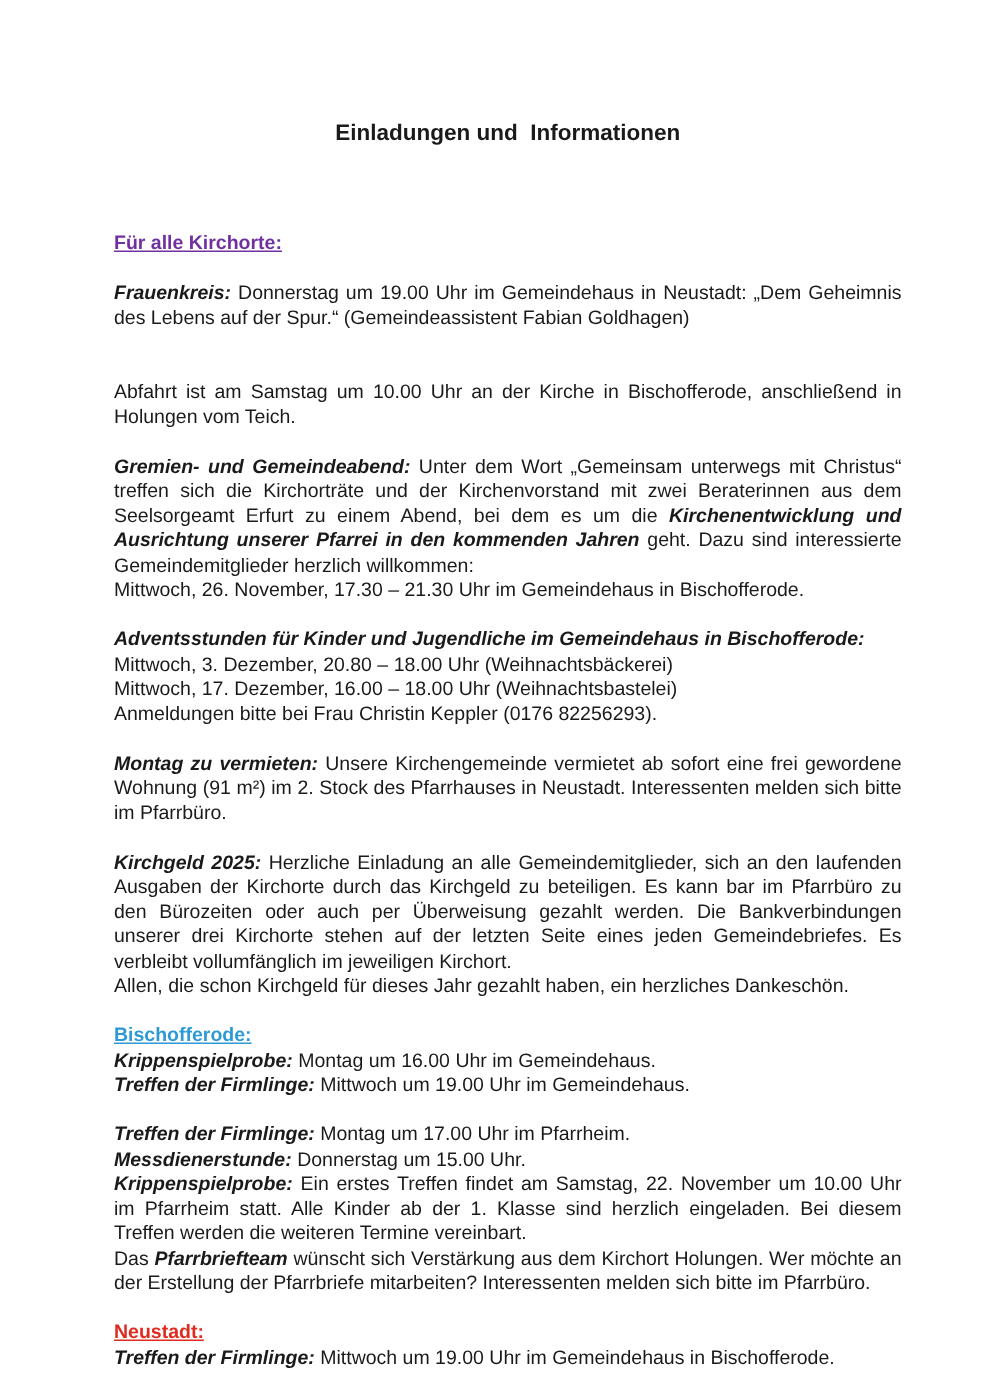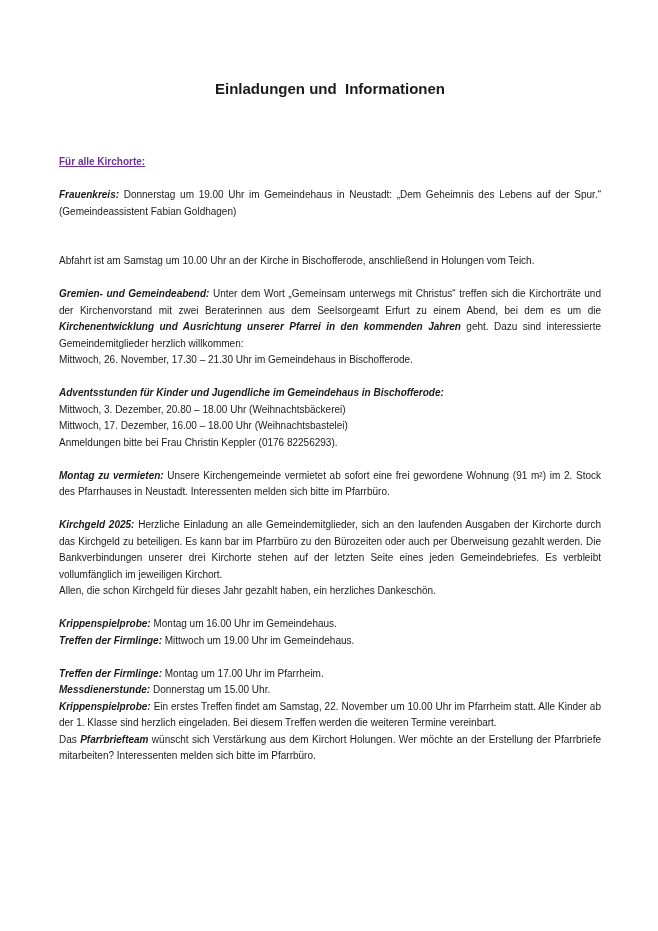--- a/index.html
+++ b/index.html
@@ -12,31 +12,31 @@
   }
   body {
     font-family: "Liberation Sans", sans-serif;
     color: #1a1a1a;
     -webkit-font-smoothing: antialiased;
   }
   .page {
     box-sizing: border-box;
     width: 658px;
     height: 672px;
-    padding: 28px 57px 0 59px;
+    padding: 28px 57px 0 76px;
   }
   .doc-title {
     text-align: center;
     font-weight: bold;
     font-size: 15px;
     line-height: 21px;
     margin: 8px 0 13px 0;
     white-space: pre;
   }
-  .sections, .para, .sec-heading { font-size: 10px; line-height: 16.5px; }
+  .sections, .para, .sec-heading { font-size: 13px; line-height: 16.5px; }
   .para {
     margin: 0 0 16.5px 0;
     text-align: justify;
   }
   .sec-heading {
     font-weight: bold;
     text-decoration: underline;
     margin: 0;
   }
   .sec-heading.gap { margin-bottom: 16.5px; }
@@ -55,20 +55,25 @@
       <section>
         <div class="sec-heading gap" style="color: rgb(112, 48, 160);">Für alle Kirchorte:</div>
         <p class="para"><span class="b">Frauenkreis:</span><span> Donnerstag um 19.00 Uhr im Gemeindehaus in Neustadt: „Dem Geheimnis des Lebens auf der Spur.“ (Gemeindeassistent Fabian Goldhagen)</span></p>
         <p class="para"><br><span>Abfahrt ist am Samstag um 10.00 Uhr an der Kirche in Bischofferode, anschließend in Holungen vom Teich.</span></p>
         <p class="para"><span class="b">Gremien- und Gemeindeabend:</span><span> Unter dem Wort „Gemeinsam unterwegs mit Christus“ treffen sich die Kirchorträte und der Kirchenvorstand mit zwei Beraterinnen aus dem Seelsorgeamt Erfurt zu einem Abend, bei dem es um die </span><span class="b">Kirchenentwicklung und Ausrichtung unserer Pfarrei in den kommenden Jahren</span><span> geht. Dazu sind interessierte Gemeindemitglieder herzlich willkommen:</span><br><span>Mittwoch, 26. November, 17.30 – 21.30 Uhr im Gemeindehaus in Bischofferode.</span></p>
         <p class="para"><span class="b">Adventsstunden für Kinder und Jugendliche im Gemeindehaus in Bischofferode:</span><br><span>Mittwoch, 3. Dezember, 20.80 – 18.00 Uhr (Weihnachtsbäckerei)</span><br><span>Mittwoch, 17. Dezember, 16.00 – 18.00 Uhr (Weihnachtsbastelei)</span><br><span>Anmeldungen bitte bei Frau Christin Keppler (0176 82256293).</span></p>
         <p class="para"><span class="b">Montag zu vermieten:</span><span> Unsere Kirchengemeinde vermietet ab sofort eine frei gewordene Wohnung (91 m²) im 2. Stock des Pfarrhauses in Neustadt. Interessenten melden sich bitte im Pfarrbüro.</span></p>
         <p class="para"><span class="b">Kirchgeld 2025:</span><span> Herzliche Einladung an alle Gemeindemitglieder, sich an den laufenden Ausgaben der Kirchorte durch das Kirchgeld zu beteiligen. Es kann bar im Pfarrbüro zu den Bürozeiten oder auch per Überweisung gezahlt werden. Die Bankverbindungen unserer drei Kirchorte stehen auf der letzten Seite eines jeden Gemeindebriefes. Es verbleibt vollumfänglich im jeweiligen Kirchort.</span><br><span>Allen, die schon Kirchgeld für dieses Jahr gezahlt haben, ein herzliches Dankeschön.</span></p>
       </section>
       <section>
+        <div class="sec-heading" style="color: rgb(46, 154, 213);">Bischofferode:</div>
         <p class="para"><span class="b">Krippenspielprobe:</span><span> Montag um 16.00 Uhr im Gemeindehaus.</span><br><span class="b">Treffen der Firmlinge:</span><span> Mittwoch um 19.00 Uhr im Gemeindehaus.</span></p>
       </section>
       <section>
         <p class="para"><span class="b">Treffen der Firmlinge:</span><span> Montag um 17.00 Uhr im Pfarrheim.</span><br><span class="b">Messdienerstunde:</span><span> Donnerstag um 15.00 Uhr.</span><br><span class="b">Krippenspielprobe:</span><span> Ein erstes Treffen findet am Samstag, 22. November um 10.00 Uhr im Pfarrheim statt. Alle Kinder ab der 1. Klasse sind herzlich eingeladen. Bei diesem Treffen werden die weiteren Termine vereinbart.</span><br><span>Das </span><span class="b">Pfarrbriefteam</span><span> wünscht sich Verstärkung aus dem Kirchort Holungen. Wer möchte an der Erstellung der Pfarrbriefe mitarbeiten? Interessenten melden sich bitte im Pfarrbüro.</span></p>
+      </section>
+      <section>
+        <div class="sec-heading" style="color: rgb(224, 43, 32);">Neustadt:</div>
+        <p class="para"><span class="b">Treffen der Firmlinge:</span><span> Mittwoch um 19.00 Uhr im Gemeindehaus in Bischofferode.</span></p>
       </section>
     </div>
 
 </div>
 
 </body></html>

